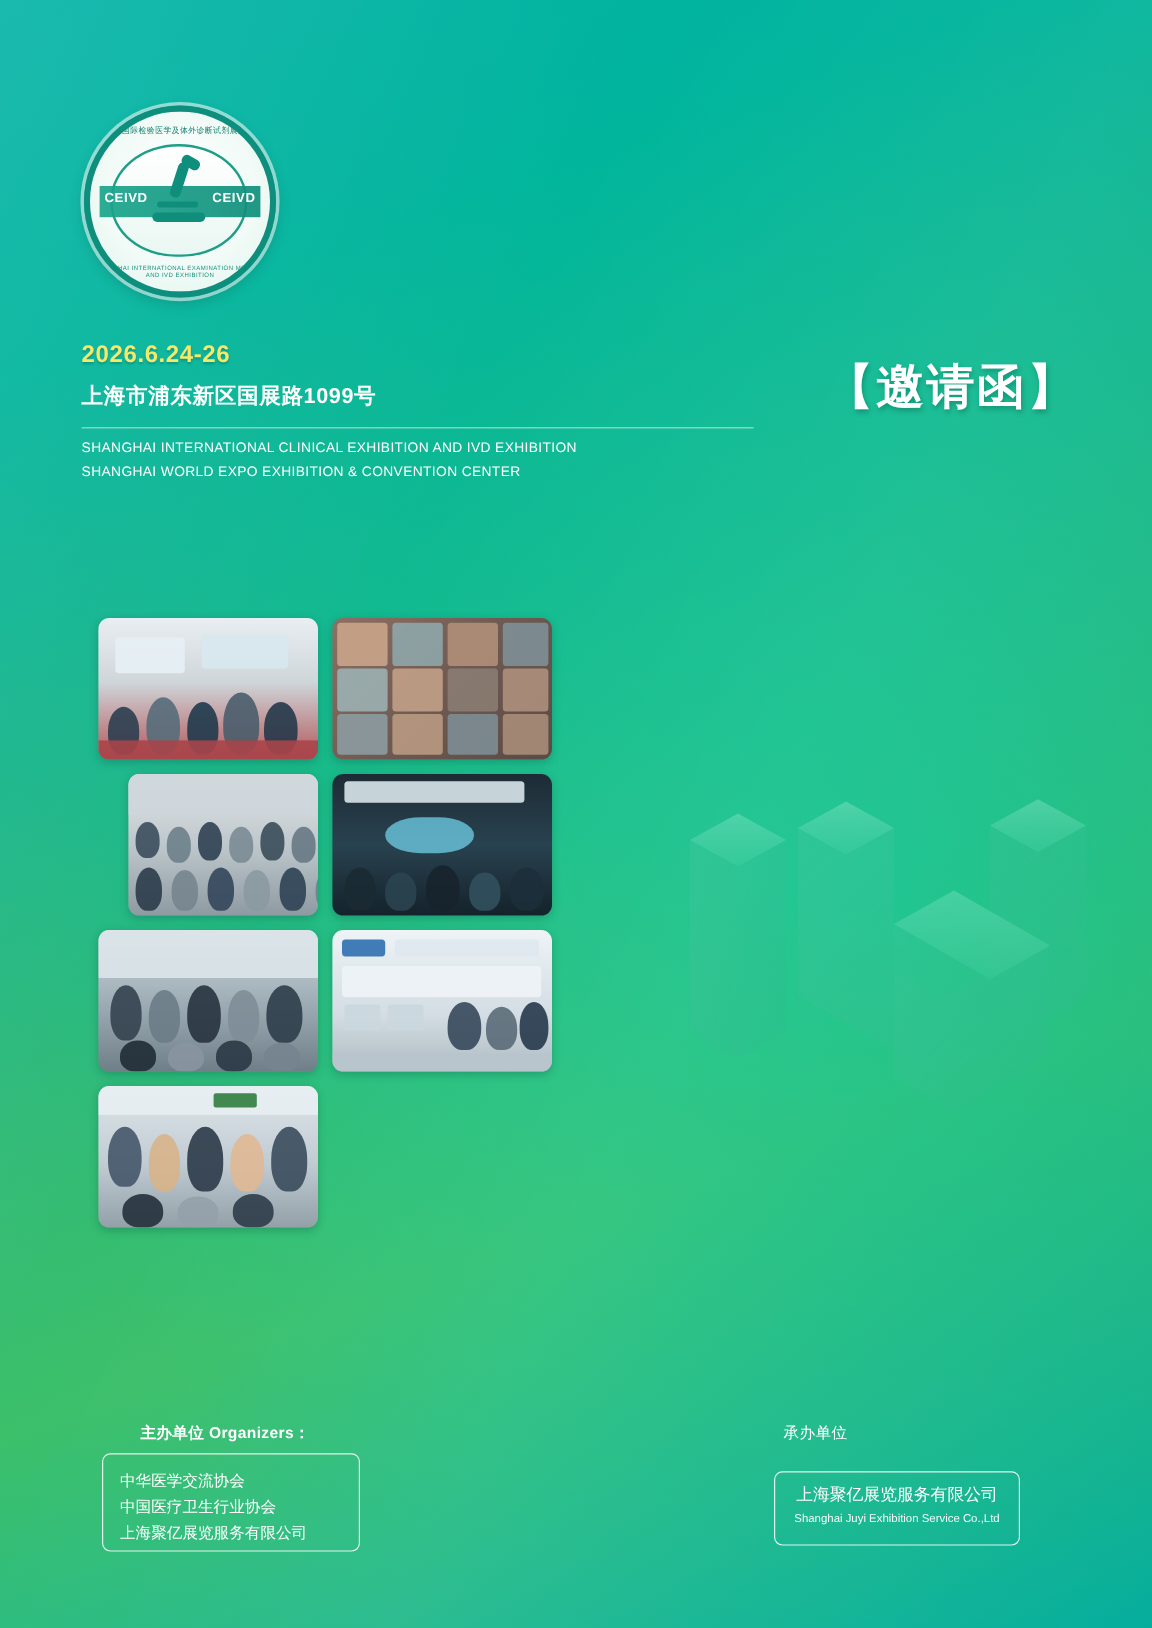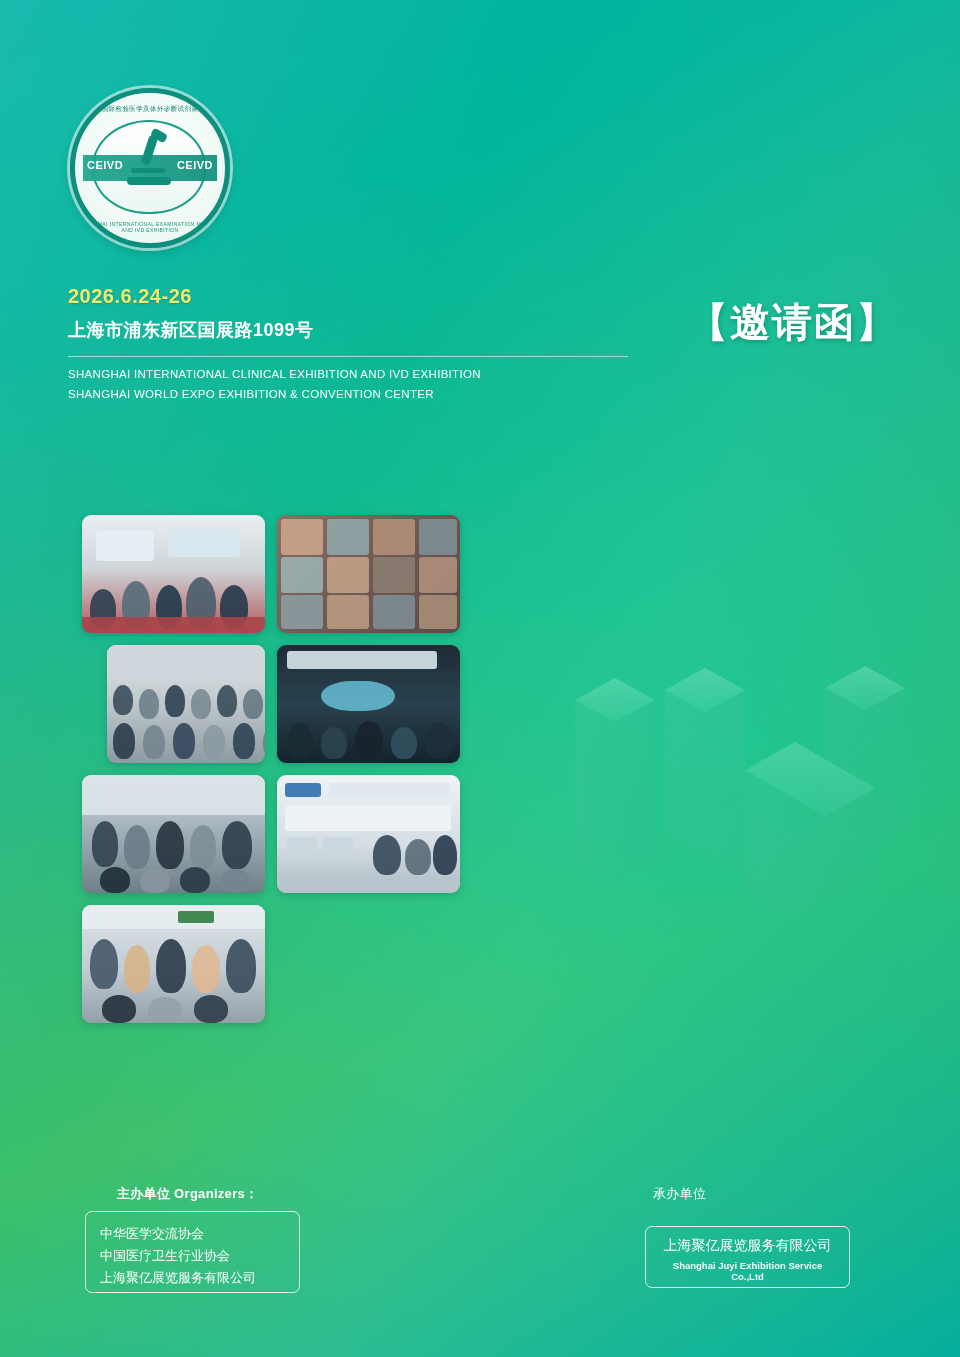--- a/index.html
+++ b/index.html
@@ -310,21 +310,21 @@
     width: 205px;
     height: 62px;
     border: 1px solid rgba(255,255,255,0.85);
     border-radius: 7px;
     padding: 10px 12px;
     box-sizing: border-box;
     color: #ffffff;
     text-align: center;
   }
   .org-right-box .cn { font-size: 14px; }
-  .org-right-box .en { font-size: 9.5px; margin-top: 5px; opacity:.95;font-weight:bold; }
+  .org-right-box .en { font-size: 9.5px; margin-top: 5px; opacity:.95; }
 </style>
 </head>
 <body>
 
 <div id="poster">
 
   <div class="header">
 
     <div class="logo">
       <div class="ring-text-top">上海国际检验医学及体外诊断试剂展览会</div>

